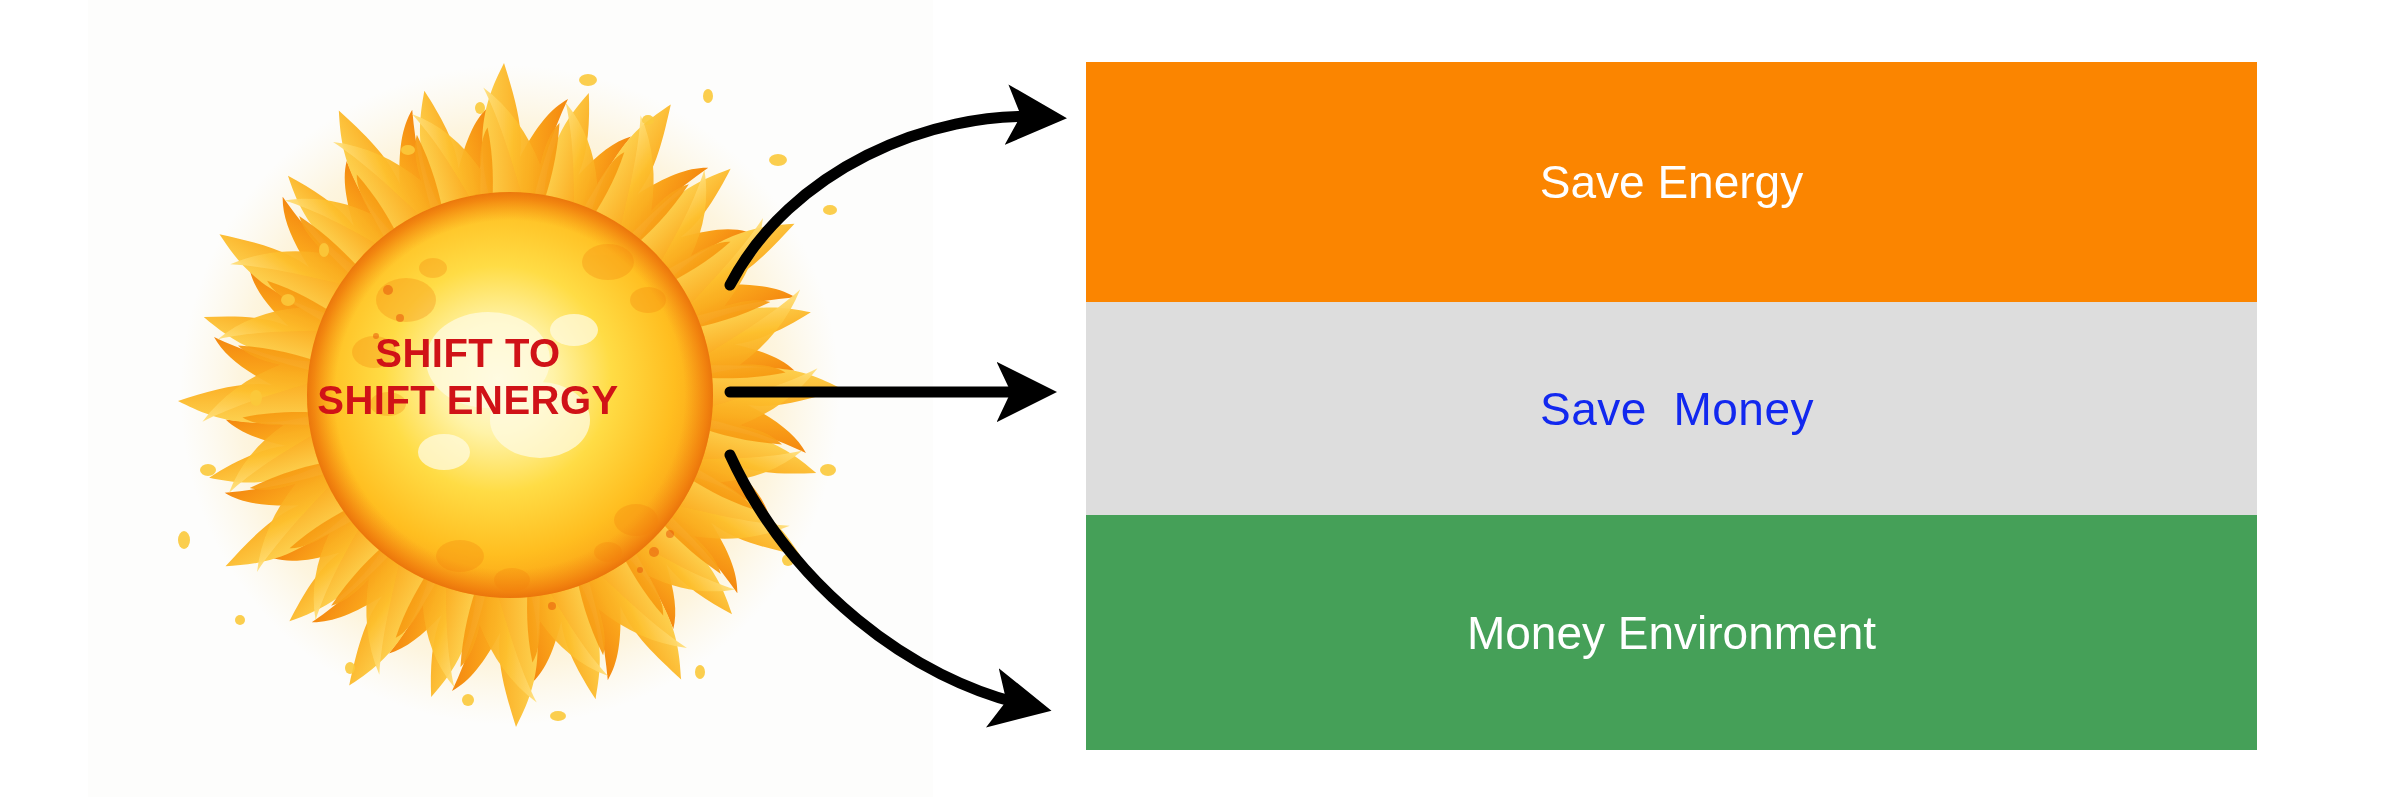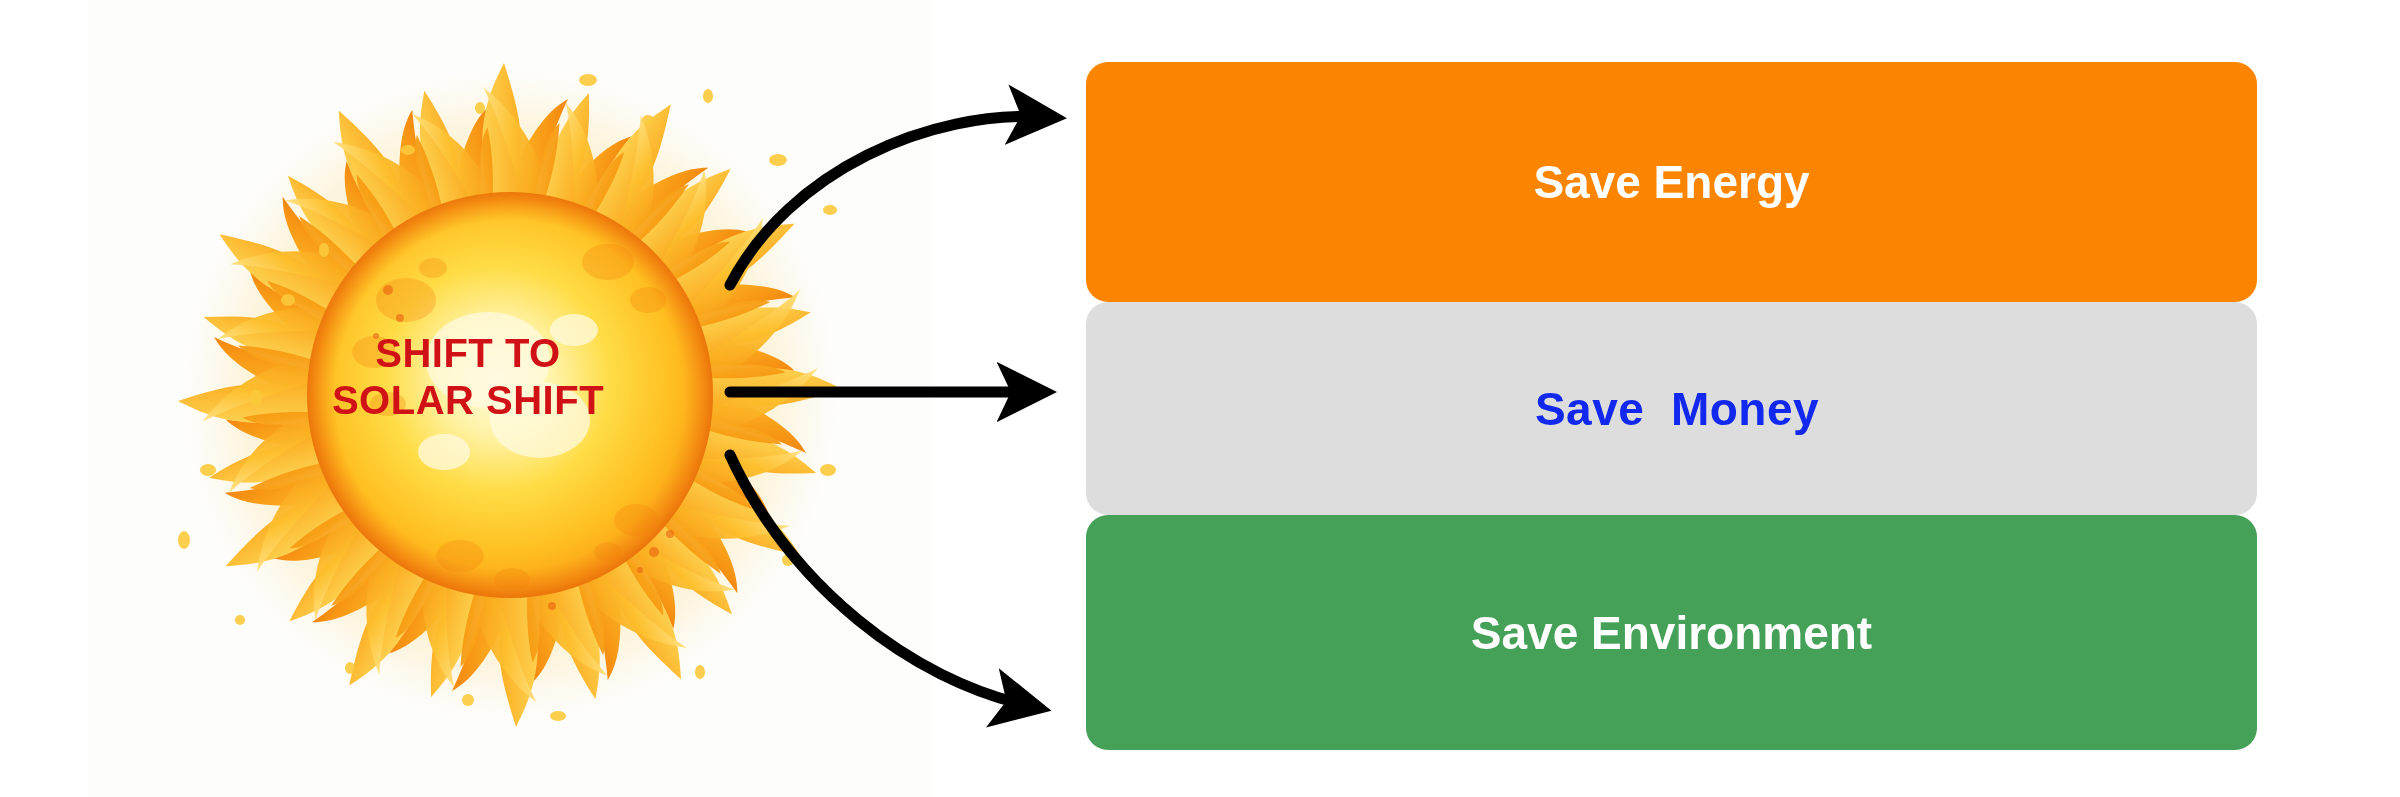--- a/index.html
+++ b/index.html
@@ -68,23 +68,22 @@
     top: 62px;
     width: 1171px;
     height: 688px;
     display: flex;
     flex-direction: column;
   }
   .bar {
     display: flex;
     align-items: center;
     justify-content: center;
-    font-weight: bold;
+    font-weight: normal;
     text-align: center;
-    border-radius: 22px;
   }
   #bar-energy {
     height: 240px;
     font-size: 46px;
   }
   #bar-money {
     height: 213px;
     font-size: 46px;
     letter-spacing: 0.5px;
   }
@@ -338,21 +337,21 @@
         <circle cx="312" cy="318" r="4"></circle>
         <circle cx="288" cy="336" r="3"></circle>
         <circle cx="566" cy="552" r="5"></circle>
         <circle cx="582" cy="534" r="4"></circle>
         <circle cx="552" cy="570" r="3"></circle>
         <circle cx="464" cy="606" r="4"></circle>
       </g>
     </svg>
 
     <div id="sun-caption">SHIFT TO
-SOLAR SHIFT</div>
+SHIFT ENERGY</div>
   </div>
 
   <svg id="arrows" viewBox="0 0 2400 797">
     <defs>
       <marker id="head" viewBox="0 0 12 12" refX="7" refY="6" markerWidth="6" markerHeight="6" orient="auto-start-reverse">
         <path d="M 0 0.5 L 11 6 L 0 11.5 L 2.6 6 Z" fill="#000000"></path>
       </marker>
     </defs>
 
     <path d="M 730 285 C 790 170 930 110 1045 117" fill="none" stroke="#000000" stroke-width="11" stroke-linecap="round" marker-end="url(#head)"></path>
@@ -366,18 +365,18 @@
 
     <div class="bar" id="bar-energy" style="background:#fb8500;color:#ffffff;">
       <span class="bar-label">Save Energy</span>
     </div>
 
     <div class="bar" id="bar-money" style="background:#dddddd;color:#1228ef;padding-left:11px;">
       <span class="bar-label">Save  Money</span>
     </div>
 
     <div class="bar" id="bar-environment" style="background:#45a058;color:#ffffff;">
-      <span class="bar-label">Save Environment</span>
+      <span class="bar-label">Money Environment</span>
     </div>
 
   </div>
 
 </div>
 
 </body></html>

